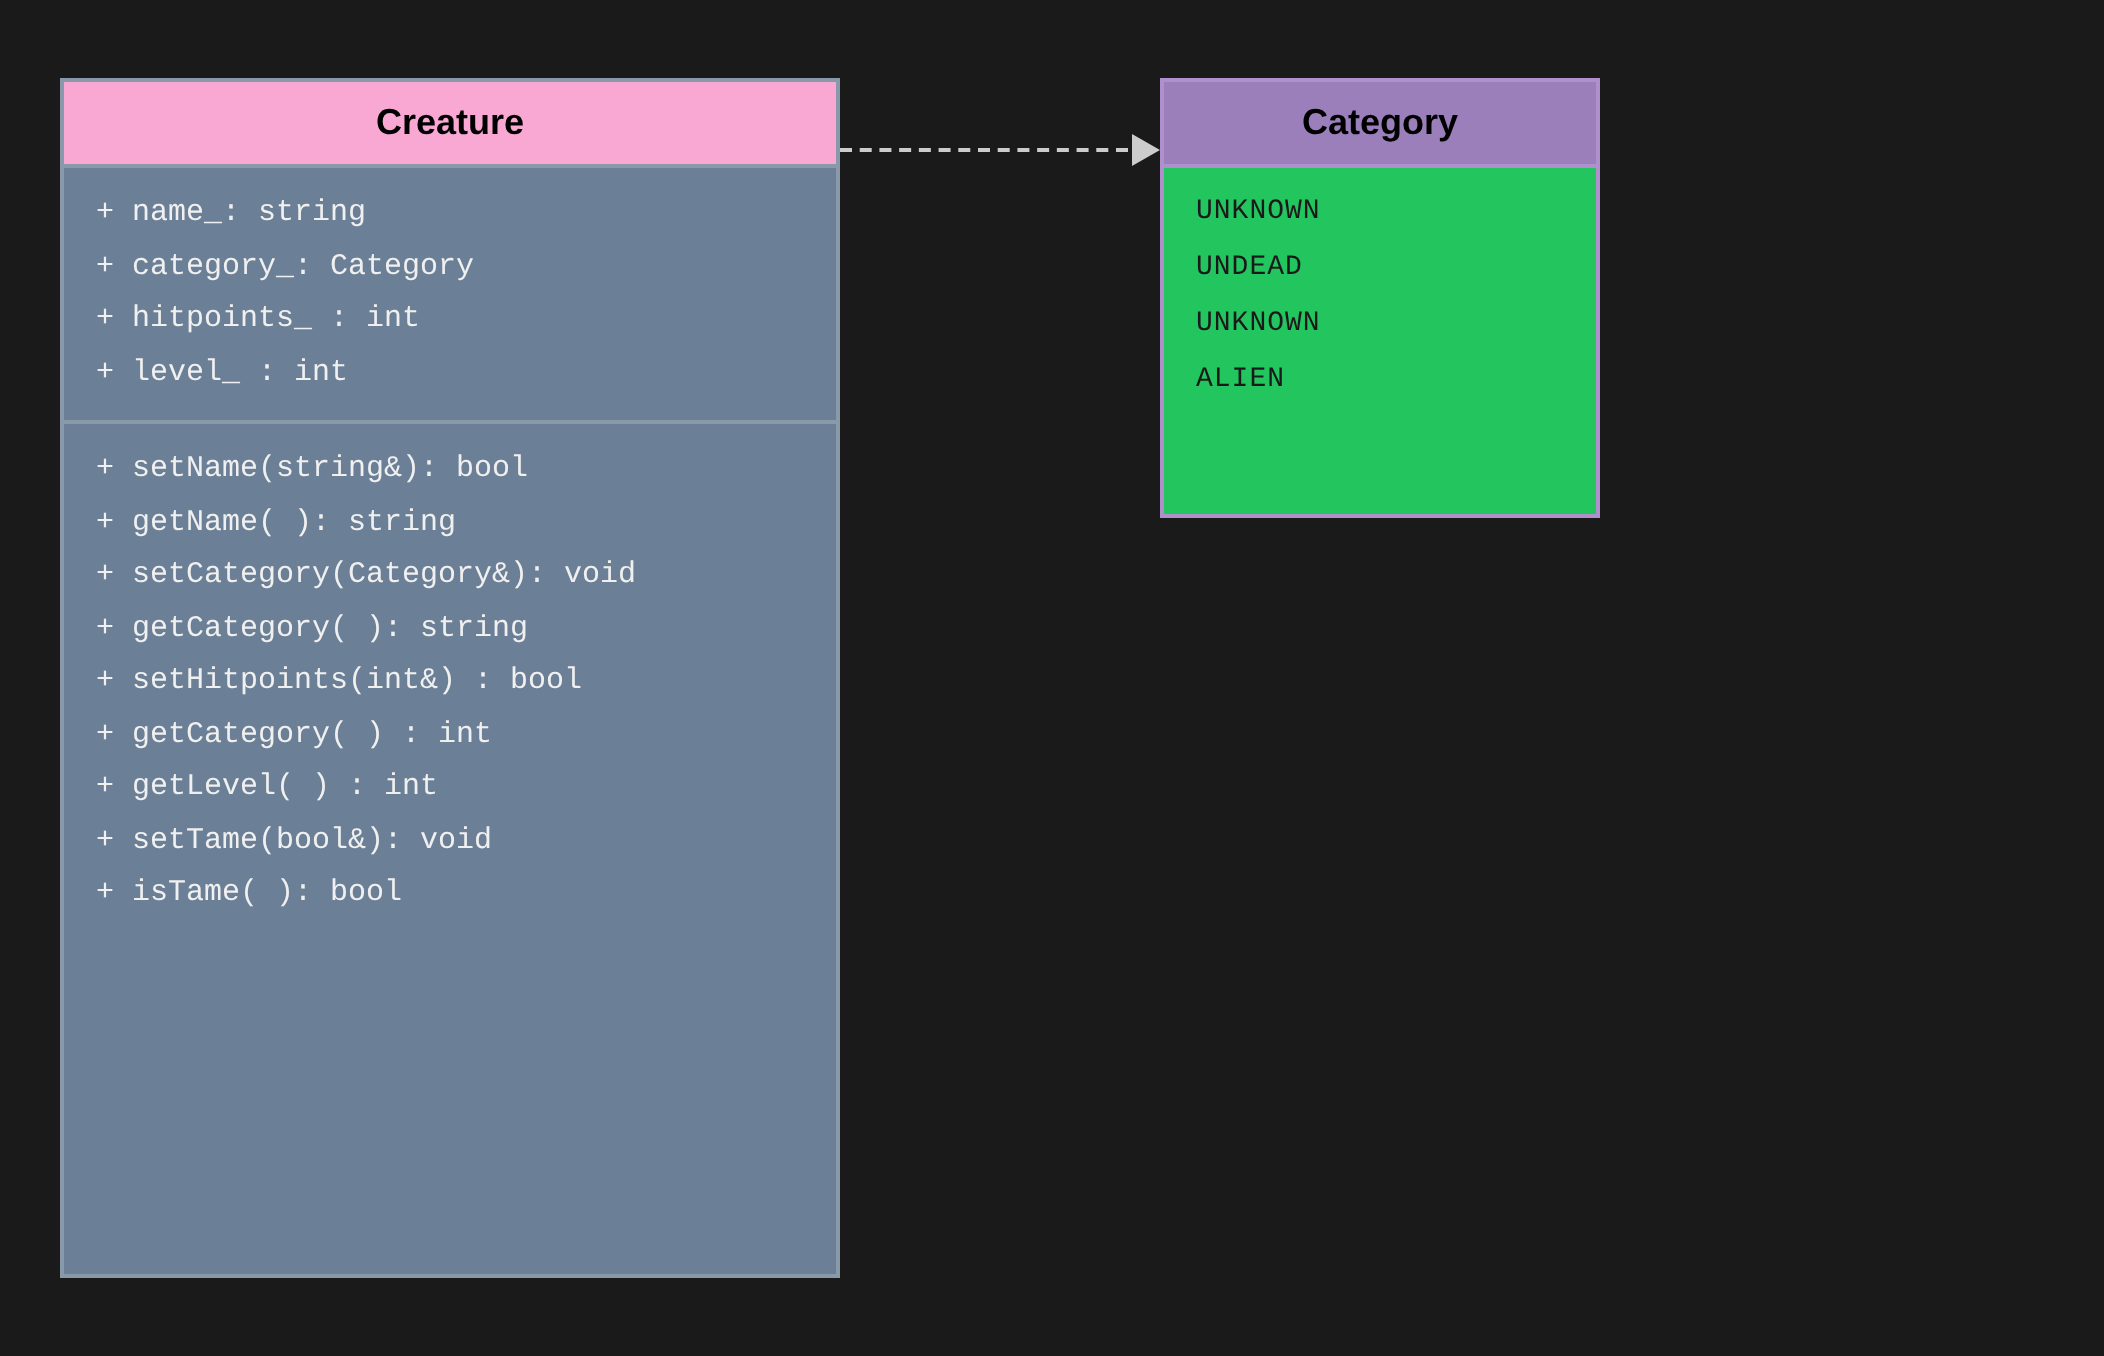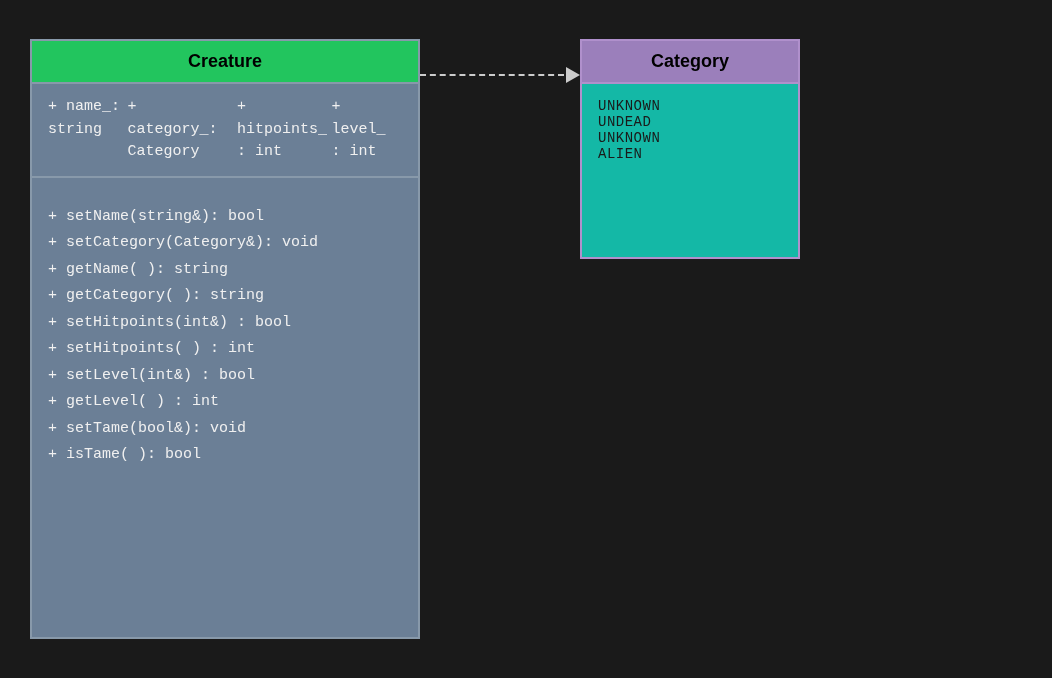--- a/index.html
+++ b/index.html
@@ -30,43 +30,43 @@
     .creature-box {
       background-color: #6b7f96;
       border: 2px solid #8899aa;
       width: 390px;
       min-height: 600px;
       display: flex;
       flex-direction: column;
     }
 
     .creature-header {
-      background-color: #22c55e;
+      background-color: #f9a8d4;
       border-bottom: 2px solid #8899aa;
       padding: 10px 16px;
       text-align: center;
     }
 
     .creature-header span {
       font-weight: bold;
       font-size: 18px;
       color: #000000;
       font-family: Arial, sans-serif;
     }
 
     .creature-attributes {
       border-bottom: 2px solid #8899aa;
       padding: 12px 16px;
       display: flex;
-      flex-direction: row;
+      flex-direction: column;
       gap: 4px;
     }
 
     .creature-methods {
-      padding: 28px 16px;
+      padding: 12px 16px;
       display: flex;
       flex-direction: column;
       gap: 4px;
     }
 
     .attr-item, .method-item {
       font-size: 15px;
       color: #f0f0f0;
       font-family: 'Courier New', Courier, monospace;
       line-height: 1.5;
@@ -96,21 +96,21 @@
     .arrow-head {
       width: 0;
       height: 0;
       border-top: 8px solid transparent;
       border-bottom: 8px solid transparent;
       border-left: 14px solid #cccccc;
       margin-left: 2px;
     }
 
     .category-box {
-      background-color: #14b8a6;
+      background-color: #22c55e;
       border: 2px solid #b090cc;
       width: 220px;
       min-height: 220px;
       display: flex;
       flex-direction: column;
     }
 
     .category-header {
       background-color: #9b7fbb;
       border-bottom: 2px solid #b090cc;
@@ -122,21 +122,21 @@
       font-weight: bold;
       font-size: 18px;
       color: #000000;
       font-family: Arial, sans-serif;
     }
 
     .category-items {
       padding: 14px 16px;
       display: flex;
       flex-direction: column;
-      gap: 0;
+      gap: 12px;
     }
 
     .category-item {
       font-size: 14px;
       color: #1a1a1a;
       font-family: 'Courier New', Courier, monospace;
       font-weight: 500;
       letter-spacing: 0.5px;
     }
   </style>
@@ -152,26 +152,25 @@
     <div class="creature-attributes">
 
     <div class="attr-item">+ name_: string</div>
         <div class="attr-item">+ category_: Category</div>
         <div class="attr-item">+ hitpoints_ : int</div>
         <div class="attr-item">+ level_ : int</div>
       </div>
     <div class="creature-methods">
 
     <div class="method-item">+ setName(string&amp;): bool</div>
+        <div class="method-item">+ getName( ): string</div>
         <div class="method-item">+ setCategory(Category&amp;):  void</div>
-        <div class="method-item">+ getName( ): string</div>
         <div class="method-item">+ getCategory( ): string</div>
         <div class="method-item">+ setHitpoints(int&amp;) : bool</div>
-        <div class="method-item">+ setHitpoints( ) : int</div>
-        <div class="method-item">+ setLevel(int&amp;) : bool</div>
+        <div class="method-item">+ getCategory( ) : int</div>
         <div class="method-item">+ getLevel( ) : int</div>
         <div class="method-item">+ setTame(bool&amp;): void</div>
         <div class="method-item">+ isTame( ): bool</div>
       </div>
   </div>
 
   <div class="arrow-container">
     <div class="dashed-arrow">
       <div class="dashed-line"></div>
       <div class="arrow-head"></div>

